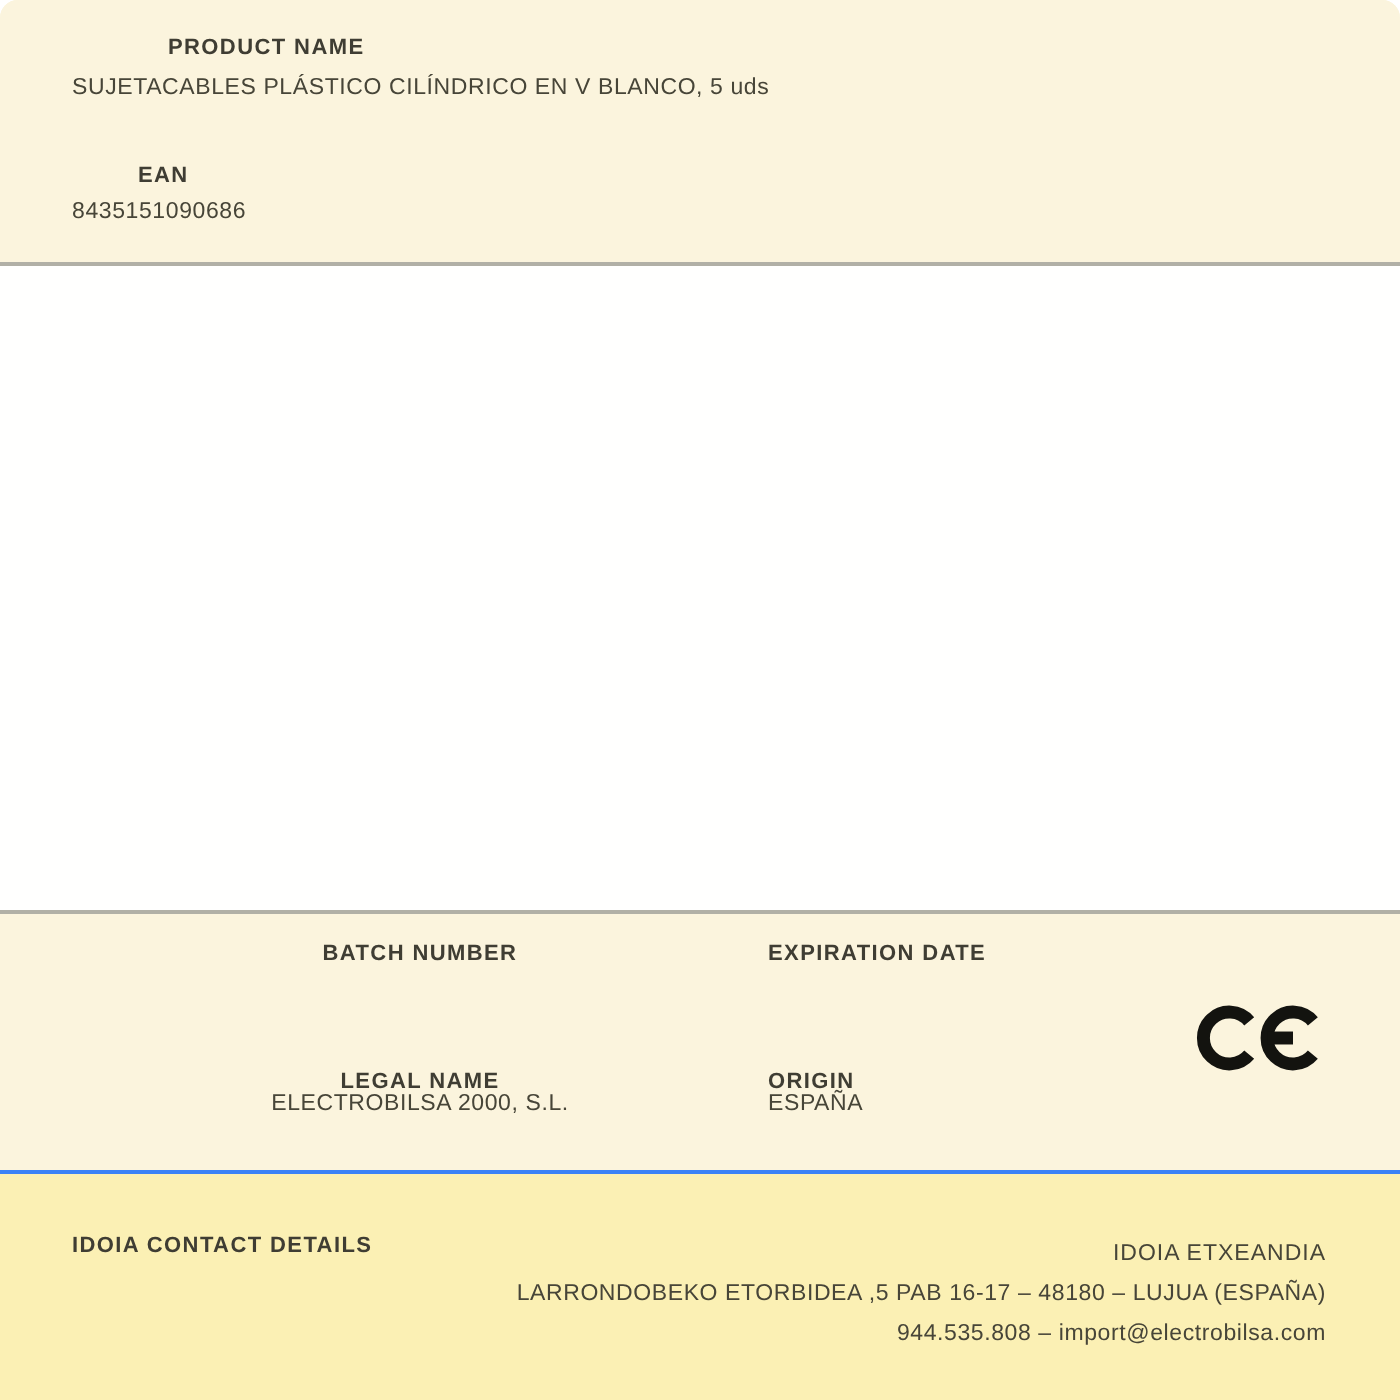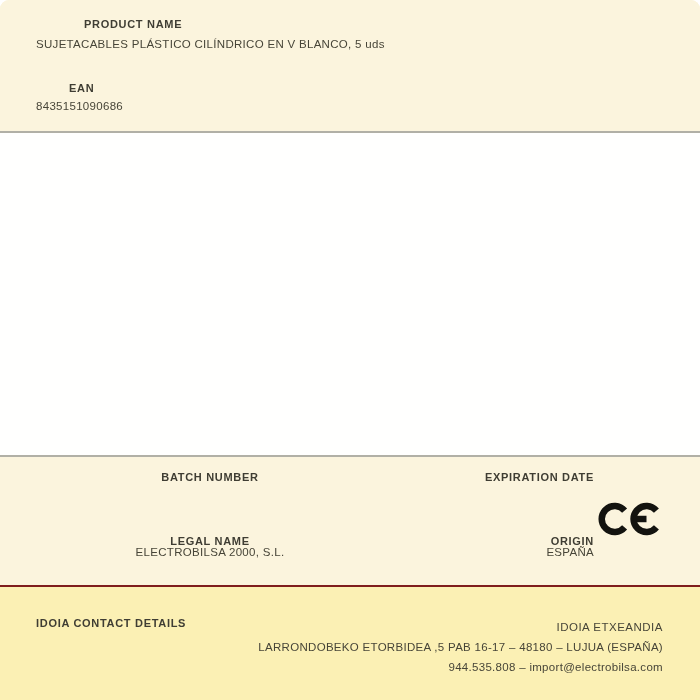--- a/index.html
+++ b/index.html
@@ -39,24 +39,24 @@
     background: #fffffe;
     border-top: 2px solid #b1b0a6;
     border-bottom: 2px solid #b1b0a6;
   }
 
   
   .section-details {
     position: absolute; left: 0; top: 457px;
     width: 700px; height: 130px;
     background: #fbf4dd;
-    border-bottom: 2px solid #7f1d1d;
+    border-bottom: 2px solid #3b82f6;
   }
   .col-1 { position: absolute; left: 35px;  width: 350px; text-align: center; }
-  .col-2 { position: absolute; left: 384px; width: 210px; text-align: right; }
+  .col-2 { position: absolute; left: 384px; width: 210px; text-align: left; }
   .row-labels-1 { top: 14px; }
   .row-labels-2 { top: 78px; }
   .row-values-2 { top: 89px; }
 
   .ce-mark {
     position: absolute; left: 597px; top: 36px;
     width: 66px; height: 52px;
   }
   .ce-mark svg { width: 100%; height: 100%; }
 

